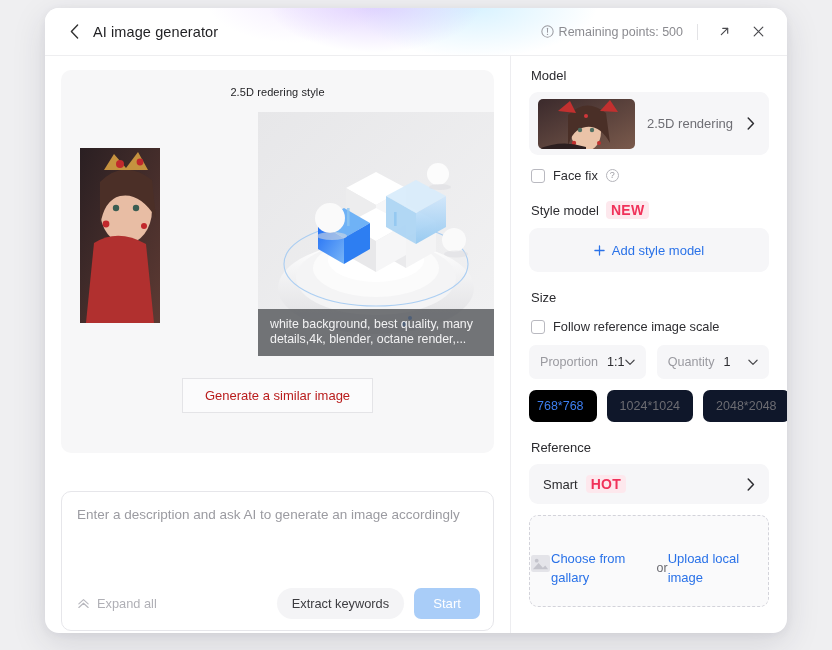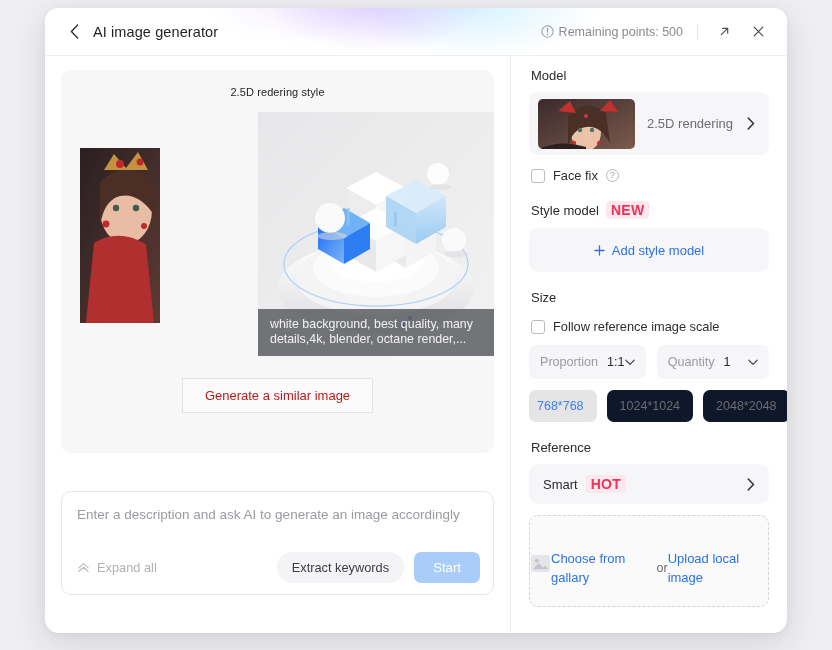--- a/index.html
+++ b/index.html
@@ -136,21 +136,21 @@
     font-size: 13px;
     padding: 9px 22px;
     cursor: pointer;
   }
 
   
   .prompt-card {
     position: absolute;
     left: 16px; right: 16px;
     top: 435px;
-    height: 104px;
+    height: 140px;
     background: #fff;
     border: 1px solid #e6e6ea;
     border-radius: 10px;
     padding: 14px 15px 10px 15px;
   }
   .prompt-ph {
     font-size: 13.5px; color: #9b9ba1;
     line-height: 18px;
   }
   .prompt-footer {
@@ -270,21 +270,21 @@
   .chip {
     border-radius: 7px;
     height: 32px;
     display: flex; align-items: center; justify-content: center;
     font-size: 12.5px;
     background: #0f172a;
     color: #6c6c72;
     padding: 0 13px;
     cursor: pointer;
   }
-  .chip.active { background: #e5e5e5; color: #3d7ef0; padding-left: 8px; }
+  .chip.active { background: #000000; color: #3d7ef0; padding-left: 8px; }
 
   .ref-row {
     background: #f6f6f8;
     border-radius: 9px;
     height: 40px;
     display: flex; align-items: center;
     padding: 0 14px;
     cursor: pointer;
     gap: 8px;
   }

